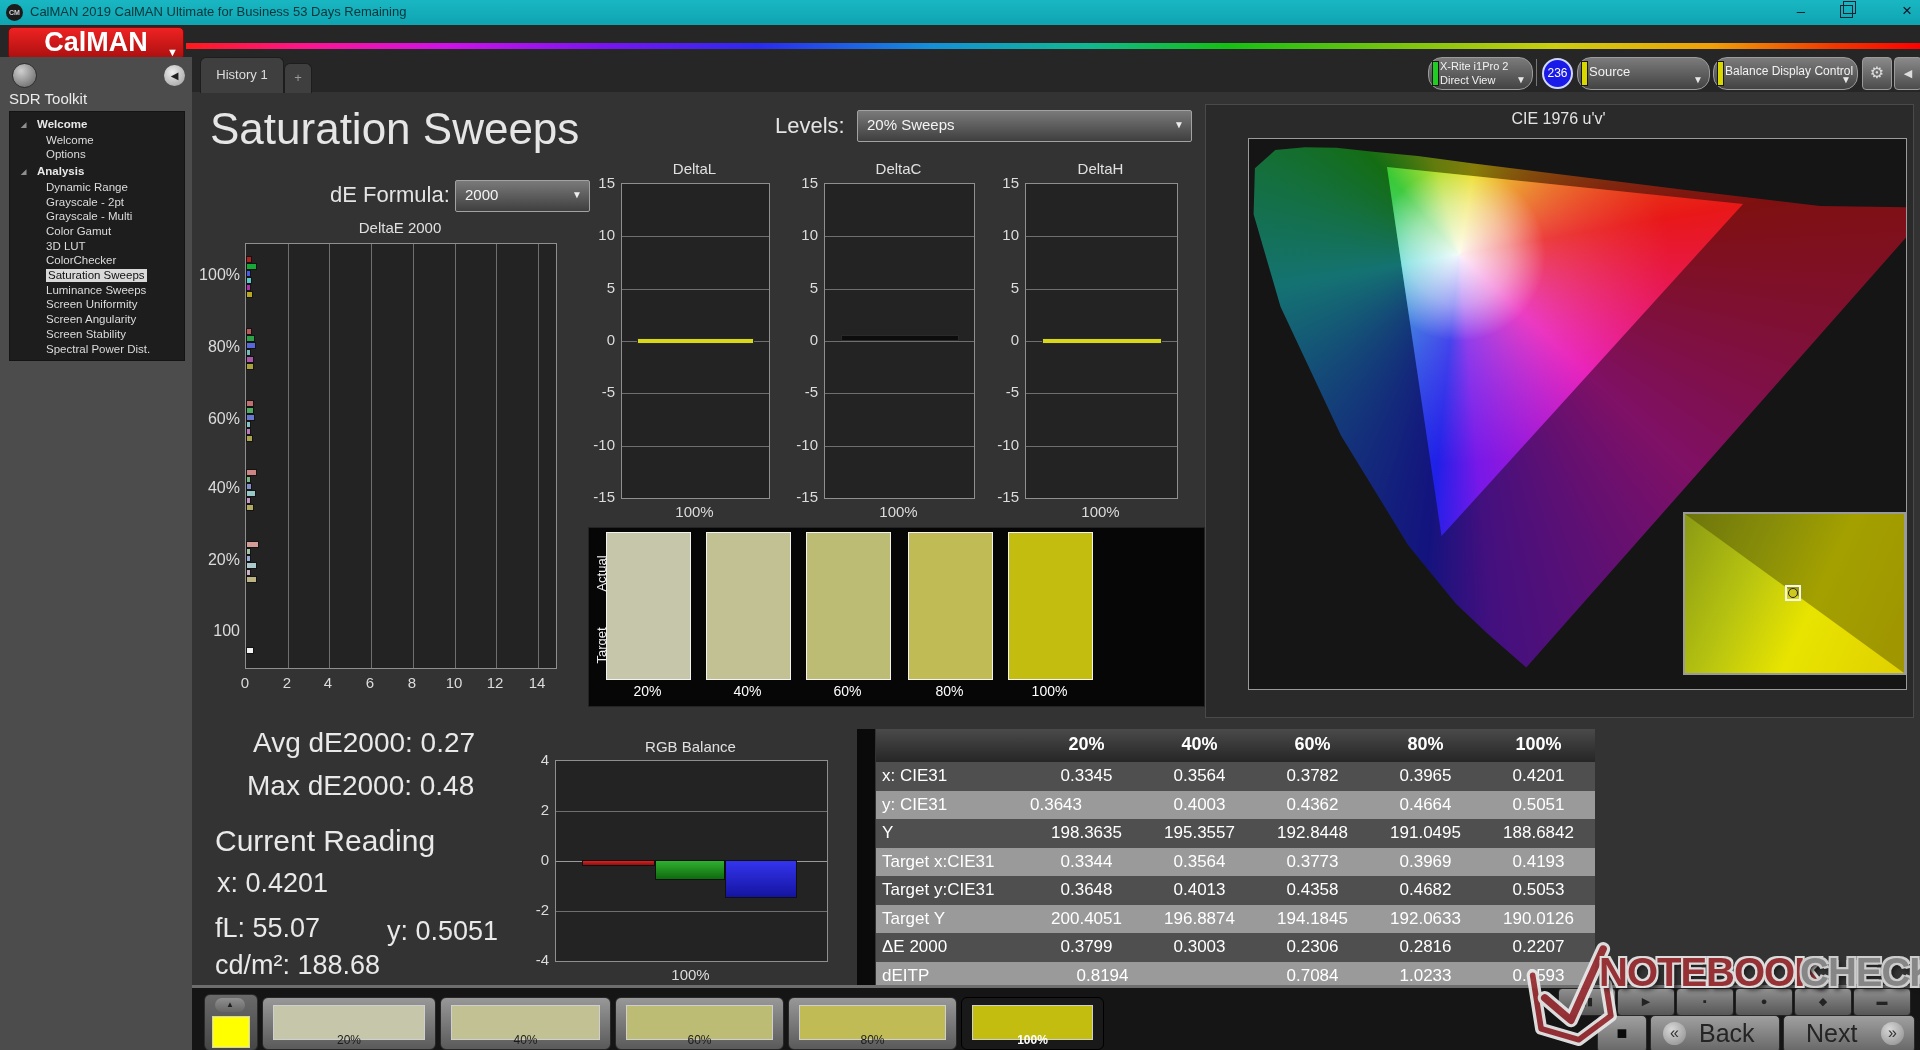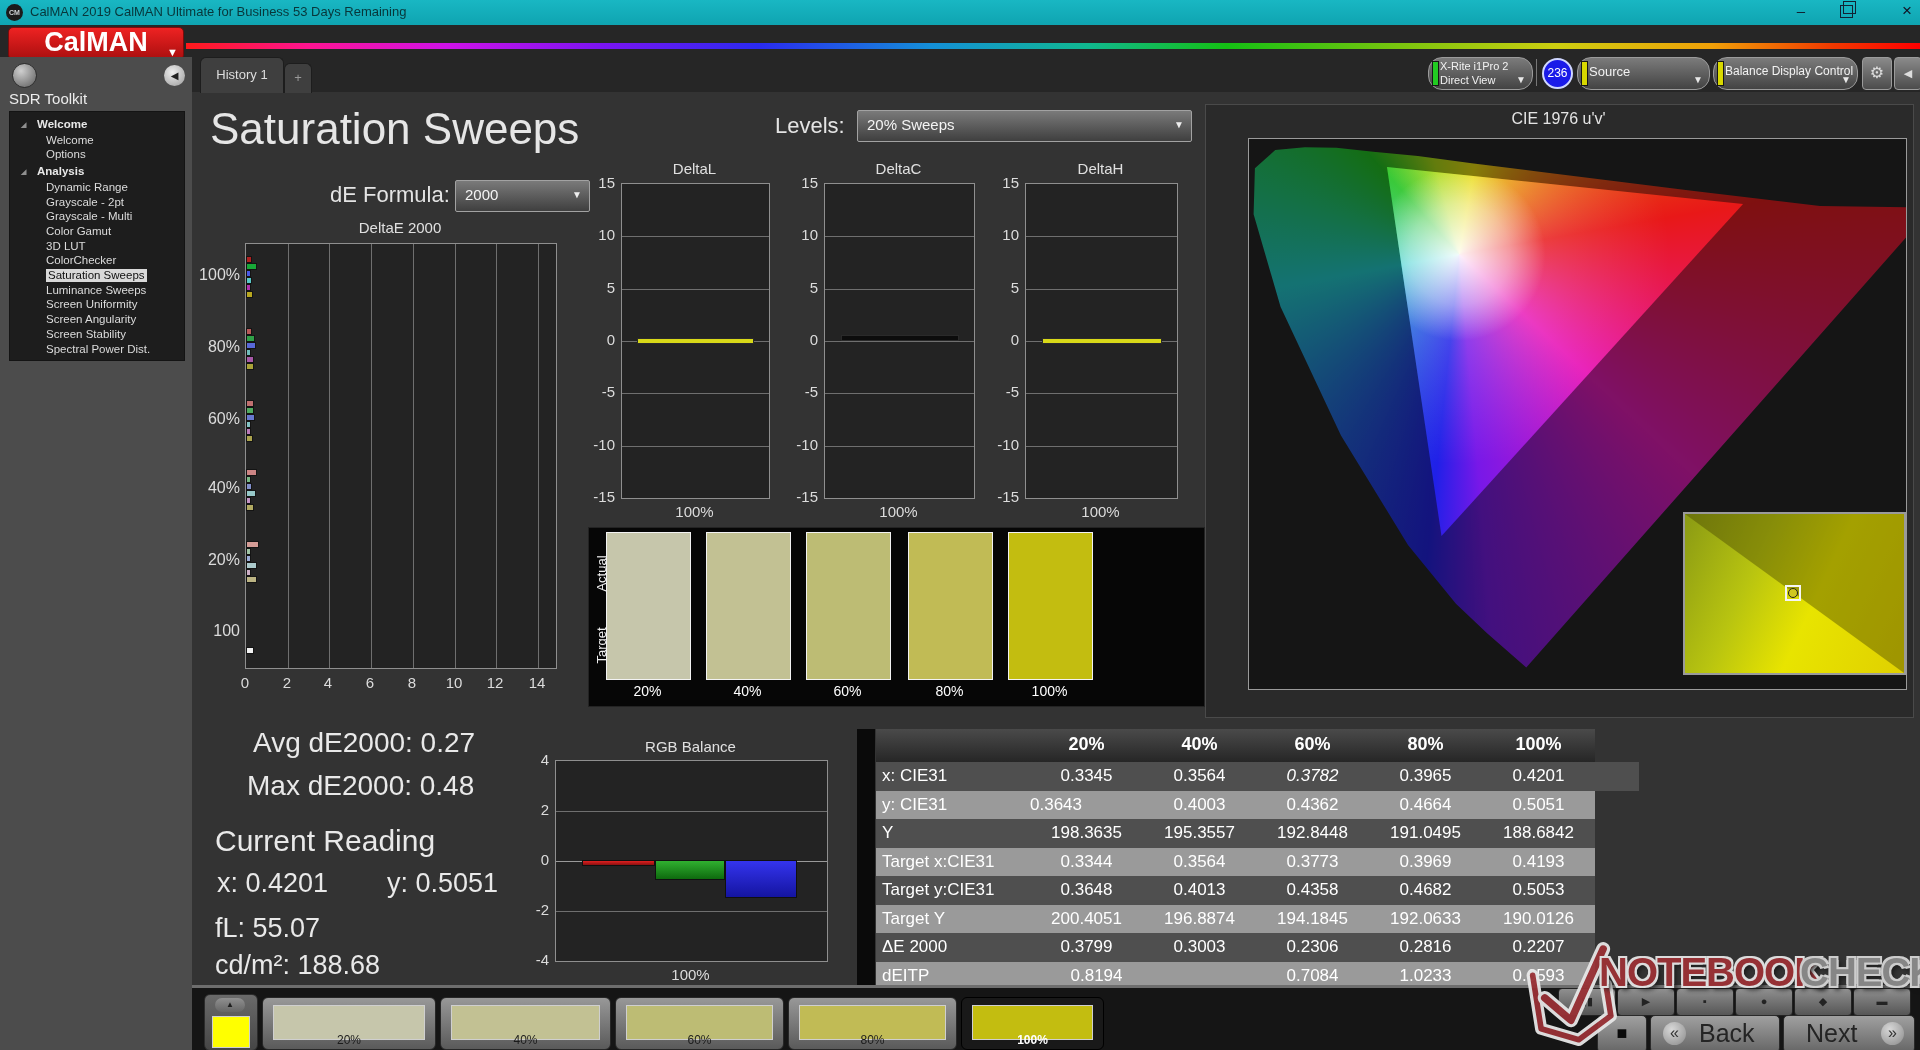--- a/index.html
+++ b/index.html
@@ -387,38 +387,38 @@
       <div style="position: absolute; left: 319px; top: 4px; width: 83px; height: 146px; background: rgb(193, 187, 85); border: 1px solid rgb(242, 242, 242);"></div>
       <div style="position: absolute; left: 309px; top: 155px; width: 103px; text-align: center; color: rgb(255, 255, 255); font-size: 14px;">80%</div>
       <div style="position: absolute; left: 419px; top: 4px; width: 83px; height: 146px; background: rgb(195, 189, 16); border: 1px solid rgb(242, 242, 242);"></div>
       <div style="position: absolute; left: 409px; top: 155px; width: 103px; text-align: center; color: rgb(255, 255, 255); font-size: 14px;">100%</div>
     </div>
 
   <div class="stat" style="left:253px;top:727px;font-size:28px;">Avg dE2000: 0.27</div>
   <div class="stat" style="left:247px;top:770px;font-size:28px;">Max dE2000: 0.48</div>
   <div class="stat" style="left:215px;top:824px;font-size:30px;">Current Reading</div>
   <div class="stat" style="left:217px;top:868px;font-size:27px;">x: 0.4201</div>
-  <div class="stat" style="left:387px;top:868px;font-size:27px;">y: 0.5051</div>
+  <div class="stat" style="left:387px;top:916px;font-size:27px;">y: 0.5051</div>
   <div class="stat" style="left:215px;top:913px;font-size:27px;">fL: 55.07</div>
   <div class="stat" style="left:215px;top:950px;font-size:27px;">cd/m²: 188.68</div>
 
   <div id="table" class="abs" style="left: 857px; top: 729px; width: 739px; height: 261px;">
       <div style="position: absolute; left: 0px; top: 0px; width: 18px; height: 261px; background: rgb(10, 10, 10);"></div>
       <div style="position: absolute; left: 19px; top: 0px; width: 719px; height: 33px; background: linear-gradient(rgb(74, 74, 74), rgb(38, 38, 38));">
         <div style="position: absolute; left: 154px; top: 5px; width: 113px; text-align: center; font-size: 18px; font-weight: bold; color: rgb(255, 255, 255);">20%</div>
         <div style="position: absolute; left: 267px; top: 5px; width: 113px; text-align: center; font-size: 18px; font-weight: bold; color: rgb(255, 255, 255);">40%</div>
         <div style="position: absolute; left: 380px; top: 5px; width: 113px; text-align: center; font-size: 18px; font-weight: bold; color: rgb(255, 255, 255);">60%</div>
         <div style="position: absolute; left: 493px; top: 5px; width: 113px; text-align: center; font-size: 18px; font-weight: bold; color: rgb(255, 255, 255);">80%</div>
         <div style="position: absolute; left: 606px; top: 5px; width: 113px; text-align: center; font-size: 18px; font-weight: bold; color: rgb(255, 255, 255);">100%</div>
       </div>
-      <div style="position: absolute; left: 19px; top: 33px; width: 719px; height: 28.5px; background: rgb(79, 79, 79); font-size: 17px; color: rgb(255, 255, 255); padding-left: 44px;">
+      <div style="position: absolute; left: 19px; top: 33px; width: 719px; height: 28.5px; background: rgb(79, 79, 79); font-size: 17px; color: rgb(255, 255, 255);">
         <div style="position: absolute; left: 6px; top: 4px;">x: CIE31</div>
         <div style="position: absolute; left: 154px; top: 4px; width: 113px; text-align: center;">0.3345</div>
         <div style="position: absolute; left: 267px; top: 4px; width: 113px; text-align: center;">0.3564</div>
-        <div style="position: absolute; left: 380px; top: 4px; width: 113px; text-align: center; font-style: italic;">0.3782</div>
+        <div style="position: absolute; left: 380px; top: 4px; width: 113px; text-align: center;">0.3782</div>
         <div style="position: absolute; left: 493px; top: 4px; width: 113px; text-align: center;">0.3965</div>
         <div style="position: absolute; left: 606px; top: 4px; width: 113px; text-align: center;">0.4201</div>
       </div>
       <div style="position: absolute; left: 19px; top: 61.5px; width: 719px; height: 28.5px; background: rgb(154, 154, 154); font-size: 17px; color: rgb(255, 255, 255);">
         <div style="position: absolute; left: 6px; top: 4px;">y: CIE31</div>
         <div style="position: absolute; left: 154px; top: 4px; width: 113px; ">0.3643</div>
         <div style="position: absolute; left: 267px; top: 4px; width: 113px; text-align: center;">0.4003</div>
         <div style="position: absolute; left: 380px; top: 4px; width: 113px; text-align: center;">0.4362</div>
         <div style="position: absolute; left: 493px; top: 4px; width: 113px; text-align: center;">0.4664</div>
         <div style="position: absolute; left: 606px; top: 4px; width: 113px; text-align: center;">0.5051</div>
@@ -458,21 +458,21 @@
       <div style="position: absolute; left: 19px; top: 204px; width: 719px; height: 28.5px; background: rgb(79, 79, 79); font-size: 17px; color: rgb(255, 255, 255);">
         <div style="position: absolute; left: 6px; top: 4px;">ΔE 2000</div>
         <div style="position: absolute; left: 154px; top: 4px; width: 113px; text-align: center;">0.3799</div>
         <div style="position: absolute; left: 267px; top: 4px; width: 113px; text-align: center;">0.3003</div>
         <div style="position: absolute; left: 380px; top: 4px; width: 113px; text-align: center;">0.2306</div>
         <div style="position: absolute; left: 493px; top: 4px; width: 113px; text-align: center;">0.2816</div>
         <div style="position: absolute; left: 606px; top: 4px; width: 113px; text-align: center;">0.2207</div>
       </div>
       <div style="position: absolute; left: 19px; top: 232.5px; width: 719px; height: 28.5px; background: rgb(154, 154, 154); font-size: 17px; color: rgb(255, 255, 255);">
         <div style="position: absolute; left: 6px; top: 4px;">dEITP</div>
-        <div style="position: absolute; left: 164px; top: 4px; width: 113px; text-align: center;">0.8194</div>
+        <div style="position: absolute; left: 170px; top: 4px; width: 113px; text-align: center;">0.8194</div>
         <div style="position: absolute; left: 267px; top: 4px; width: 113px; text-align: center; margin-top: 20px;">0.7229</div>
         <div style="position: absolute; left: 380px; top: 4px; width: 113px; text-align: center;">0.7084</div>
         <div style="position: absolute; left: 493px; top: 4px; width: 113px; text-align: center;">1.0233</div>
         <div style="position: absolute; left: 606px; top: 4px; width: 113px; text-align: center;">0.6593</div>
       </div>
     </div>
 
   <div id="bstrip" class="abs">
       <div style="position: absolute; left: 12px; top: 6px; width: 52px; height: 55px; background: linear-gradient(rgb(106, 106, 106), rgb(70, 70, 70)); border: 1px solid rgb(44, 44, 44); border-radius: 6px;">
         <div style="position: absolute; left: 10px; top: 3px; width: 30px; height: 14px; border-radius: 7px; background: linear-gradient(rgb(144, 144, 144), rgb(102, 102, 102)); text-align: center; font-size: 8px; line-height: 14px; color: rgb(30, 30, 30);">▲</div>

